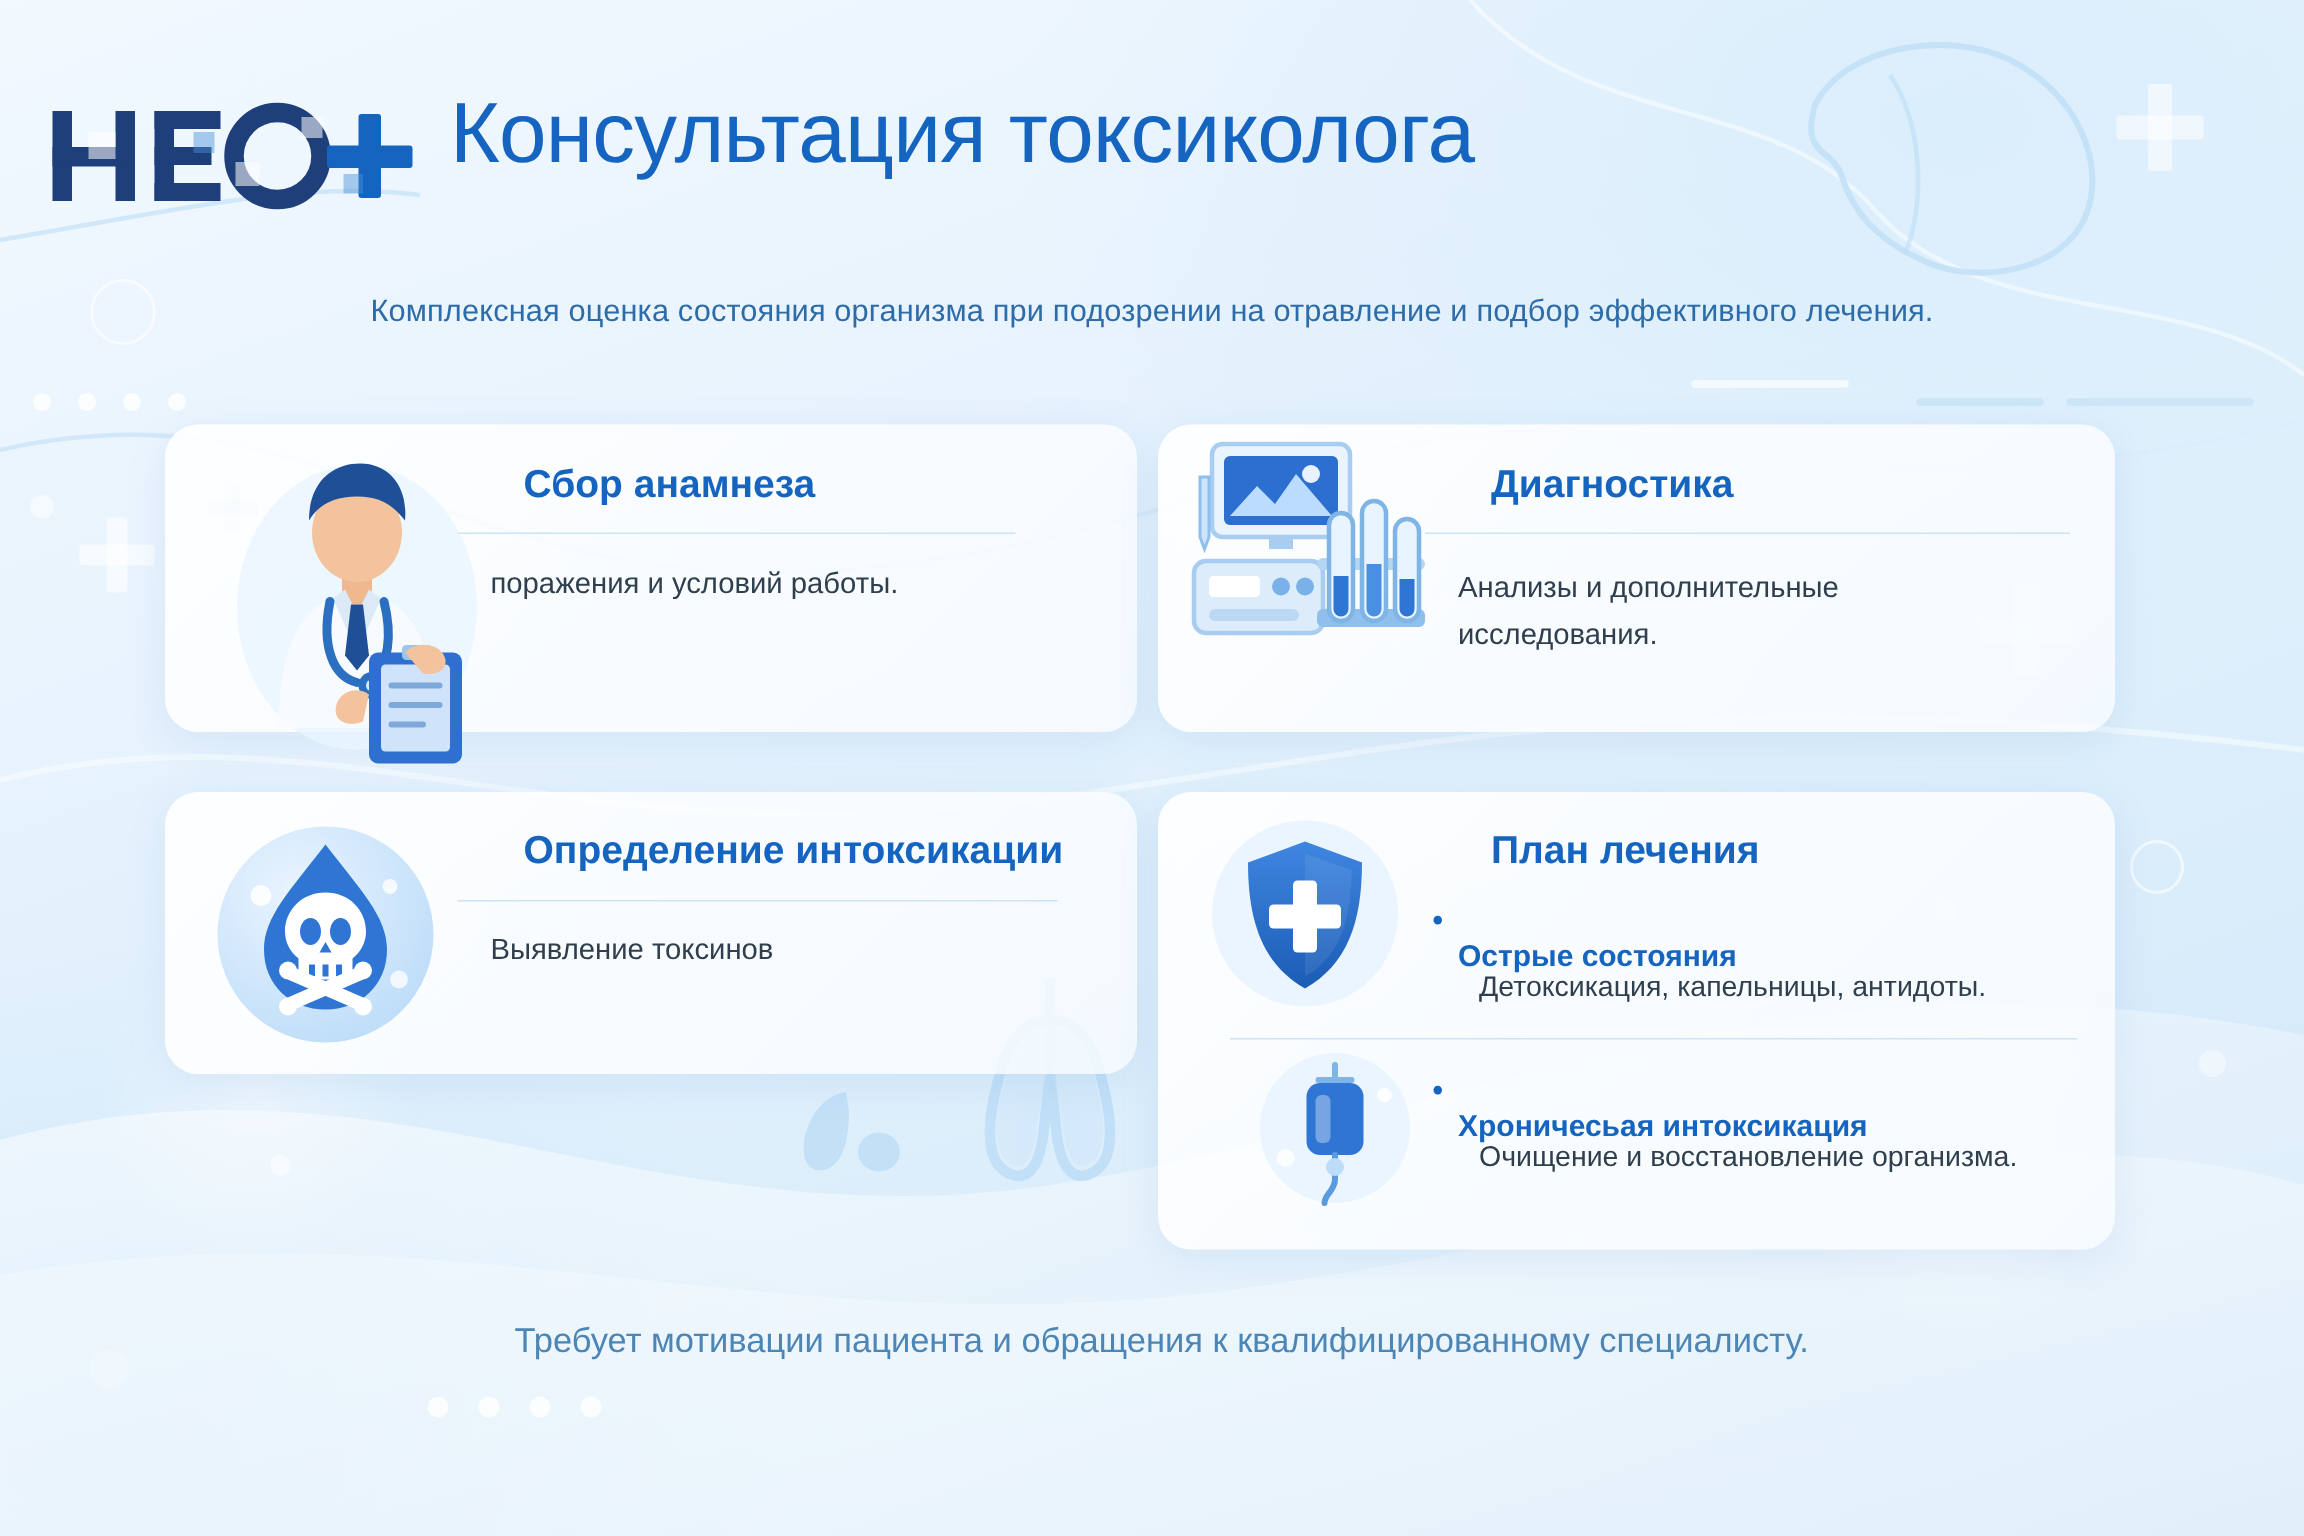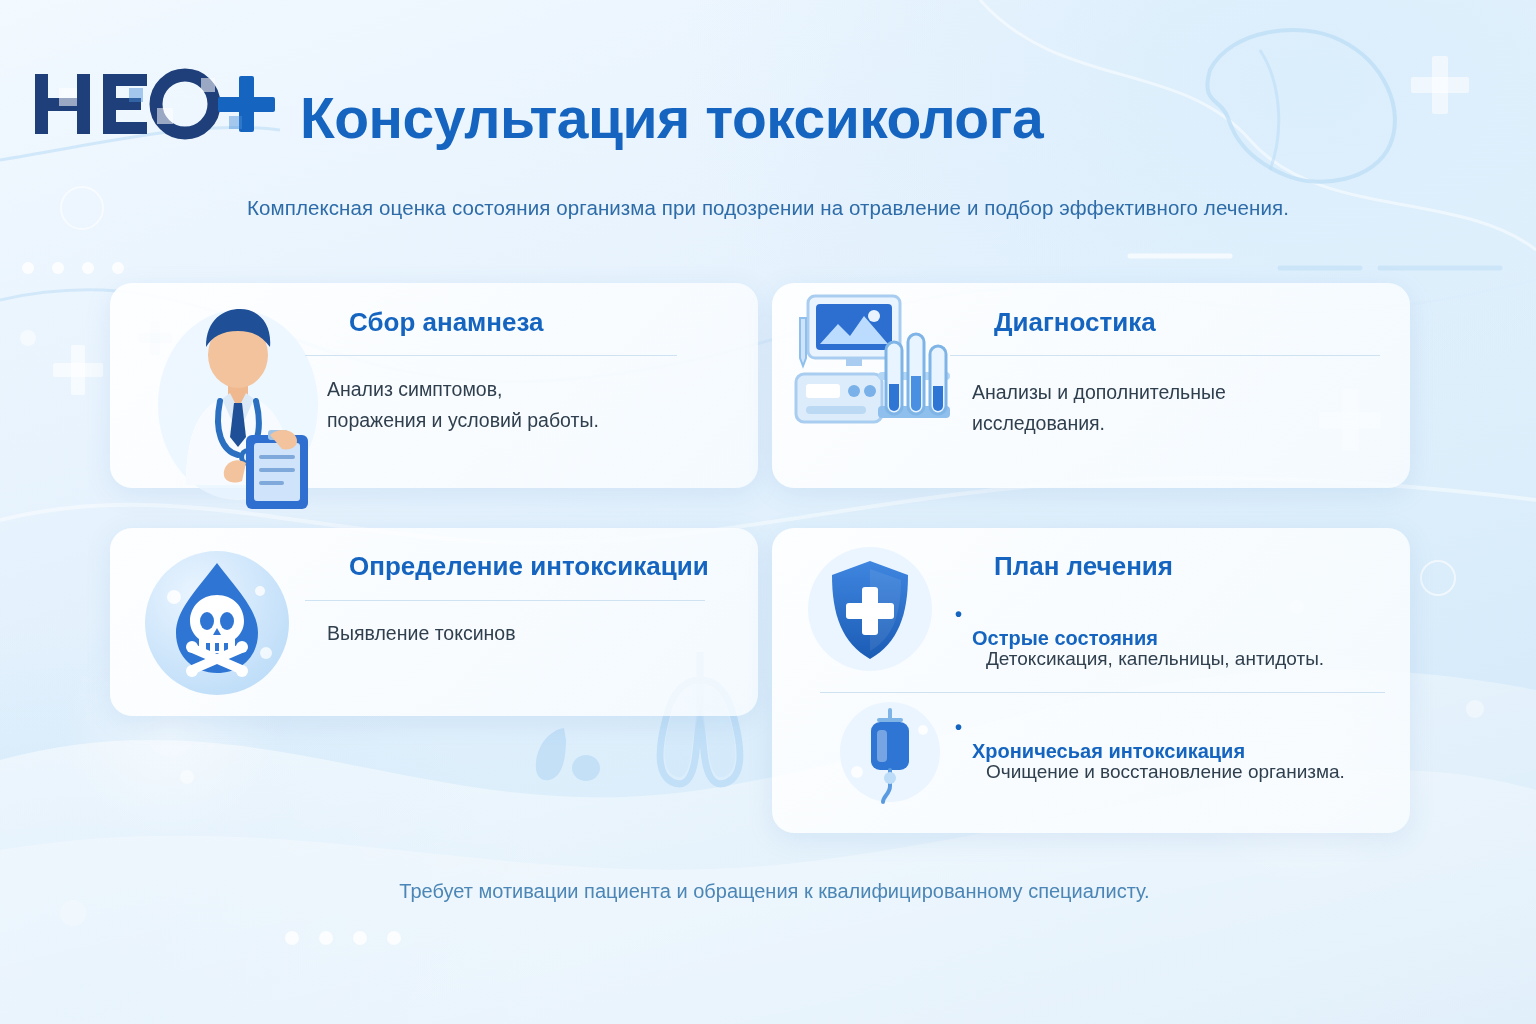--- a/index.html
+++ b/index.html
@@ -58,41 +58,41 @@
   .softblob { position: absolute; border-radius: 50%; }
 
   
   .logo {
     position: absolute;
     left: 33px; top: 68px;
     width: 260px; height: 72px;
   }
   .title {
     position: absolute;
-    left: 300px; top: 85px;
+    left: 300px; top: 56px;
     font-size: 57px;
-    font-weight: bold;
+    font-weight: normal;
     color: #1565c0;
     letter-spacing: -0.5px;
     white-space: nowrap;
   }
   .subtitle {
     position: absolute;
     left: 0; right: 0; top: 196px;
     text-align: center;
     font-size: 20.5px;
     color: #2d6ca8;
     letter-spacing: 0.1px;
   }
 
   .footnote {
     position: absolute;
     left: 0; right: 0; top: 880px;
     text-align: center;
-    font-size: 20px;
+    font-size: 23px;
     color: #4b86b6;
     padding-left: 13px;
   }
 
   
   .card {
     position: absolute;
     background: linear-gradient(135deg, rgba(255,255,255,0.92) 0%, rgba(248,252,255,0.82) 100%);
     border-radius: 22px;
     box-shadow: 0 6px 26px rgba(86,150,205,0.13);
@@ -329,21 +329,20 @@
       <line x1="111" y1="198" x2="132" y2="198"></line>
     </g>
 
     <path d="M120,150 C128,142 142,144 146,152 C150,160 142,166 132,164 Z" fill="#f2c39c"></path>
     <path d="M96,178 C88,172 76,176 74,186 C72,196 82,200 92,196 Z" fill="#f2c39c"></path>
   </svg>
 
   <div class="card-head" id="h-anamnesis">Сбор анамнеза</div>
   <div class="card-rule" id="r-anamnesis"></div>
   <div class="card-body" id="b-anamnesis">
-    <div>Анализ симптомов,</div>
     <div>поражения и условий работы.</div>
   </div>
 
   <div class="card" id="card-diagnostics"></div>
 
   <svg class="illu" id="illu-lab" viewBox="0 0 165 165">
 
     <rect x="18" y="8" width="92" height="62" rx="7" fill="#eaf4ff" stroke="#a9cdf0" stroke-width="3"></rect>
     <rect x="26" y="16" width="76" height="46" rx="4" fill="#2d6fd0"></rect>
     <path d="M30,56 L48,36 L60,48 L74,28 L98,56 Z" fill="#bcdcff"></path>

